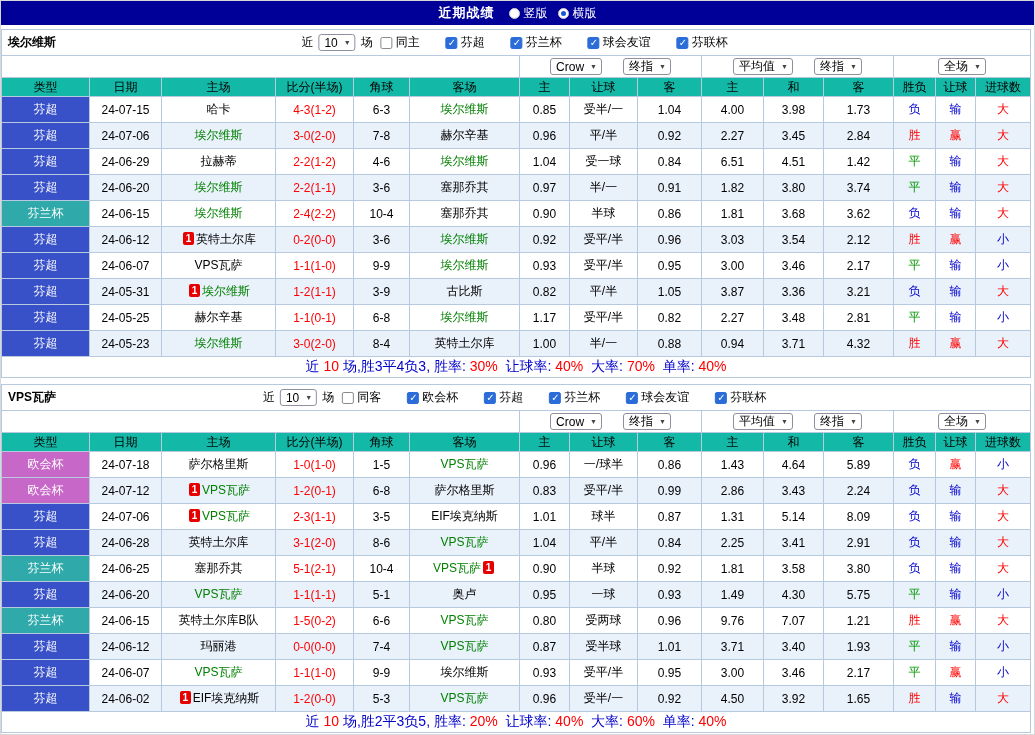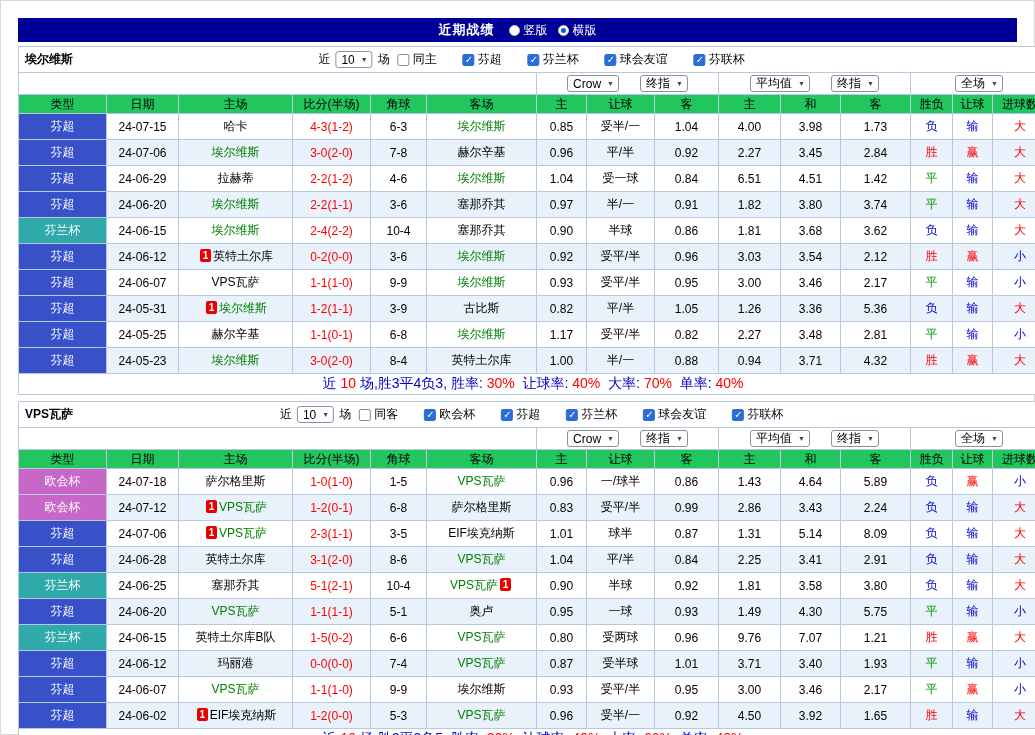--- a/index.html
+++ b/index.html
@@ -2,21 +2,21 @@
 <html><head>
 <meta charset="utf-8">
 <style>
   * { box-sizing: border-box; }
   html,body { margin:0; padding:0; background:#fff; }
   body {
     font-family: "Liberation Sans", "DejaVu Sans", sans-serif;
     font-size: 12px; color:#000;
     width: 1035px; height: 735px; overflow: hidden;
   }
-  .page { width:1035px; height:735px; padding:17px; background:#fff; border:1px solid #d8d8d8; }
+  .page { width:1035px; height:735px; padding:0; background:#fff; border:1px solid #d8d8d8; }
 
   
   .topbar {
     height:24px; background:#000099; color:#fff;
     display:flex; align-items:center; justify-content:center; gap:14px;
     margin-bottom:4px;
   }
   .tb-title { font-weight:bold; font-size:13px; letter-spacing:1px; }
   .radios { display:inline-flex; align-items:flex-end; gap:10px; }
   .radio-item { display:inline-flex; align-items:center; gap:4px; cursor:pointer; }
@@ -61,21 +61,21 @@
   .sel {
     display:inline-flex; align-items:center; justify-content:space-between;
     background:#fff; border:1px solid #8f8f9d; border-radius:3px;
     height:17px; padding:0 4px 0 5px; gap:6px; cursor:pointer; color:#000;
   }
   .arr { font-size:7px; color:#444; line-height:1; }
 
   .band-b td { height:22px; background:#fff; }
   .sels { display:flex; align-items:center; justify-content:center; gap:21px; }
 
-  .band-c th { height:19px; background:#22c55e; font-size:12px; color:#000;margin-left:28px; }
+  .band-c th { height:19px; background:#14b8a6; font-size:12px; color:#000;margin-left:28px; }
 
   .rows tr { height:26px; background:#fff; }
   .rows tr:nth-of-type(even) { background:#e9f1fb; }
 
   td.league { color:#fff; }
   td.league[data-league="fc"]  { background:#3850c8; }
   td.league[data-league="flb"] { background:#2fa9a9; }
   td.league[data-league="ohb"] { background:#c767c7; }
 
   td.score { color:#ff0000; }
@@ -362,23 +362,23 @@
             <tr class="row">
               <td class="league" data-league="fc">芬超</td>
               <td>24-05-31</td>
               <td><span class="badge">1</span><span class="tname" data-focus="true">埃尔维斯</span></td>
               <td class="score">1-2(1-1)</td>
               <td>3-9</td>
               <td><span class="tname" data-focus="false">古比斯</span></td>
               <td>0.82</td>
               <td>平/半</td>
               <td>1.05</td>
-              <td>1.26</td>
+              <td>3.87</td>
               <td>3.36</td>
-              <td>5.36</td>
+              <td>3.21</td>
               <td class="res" data-c="blue">负</td>
               <td class="res" data-c="blue">输</td>
               <td class="res" data-c="red">大</td>
             </tr>
 
             <tr class="row">
               <td class="league" data-league="fc">芬超</td>
               <td>24-05-25</td>
               <td><span class="tname" data-focus="false">赫尔辛基</span></td>
               <td class="score">1-1(0-1)</td>

